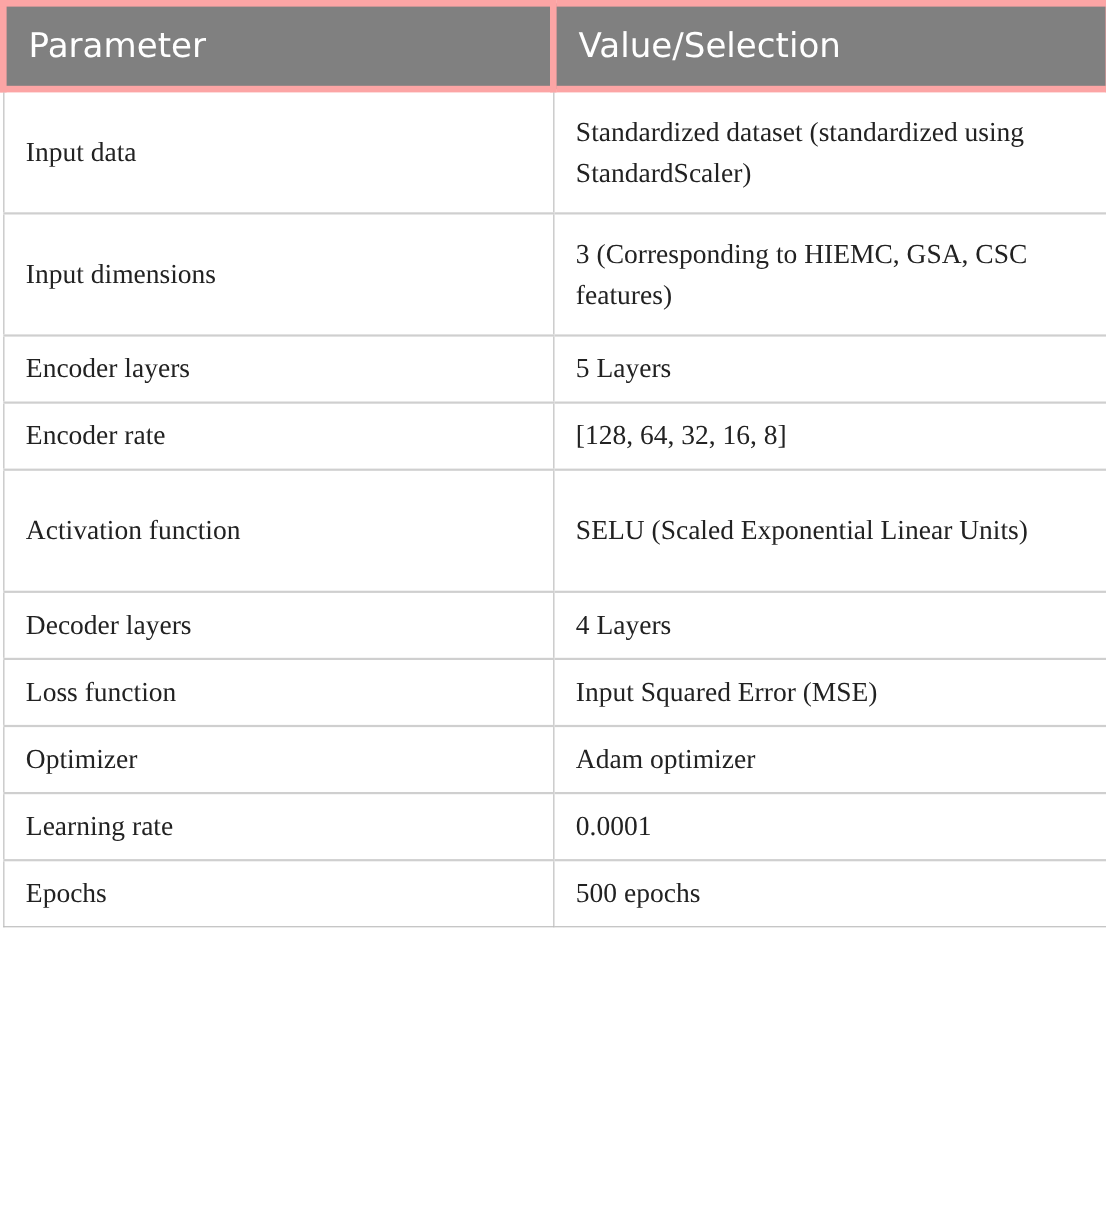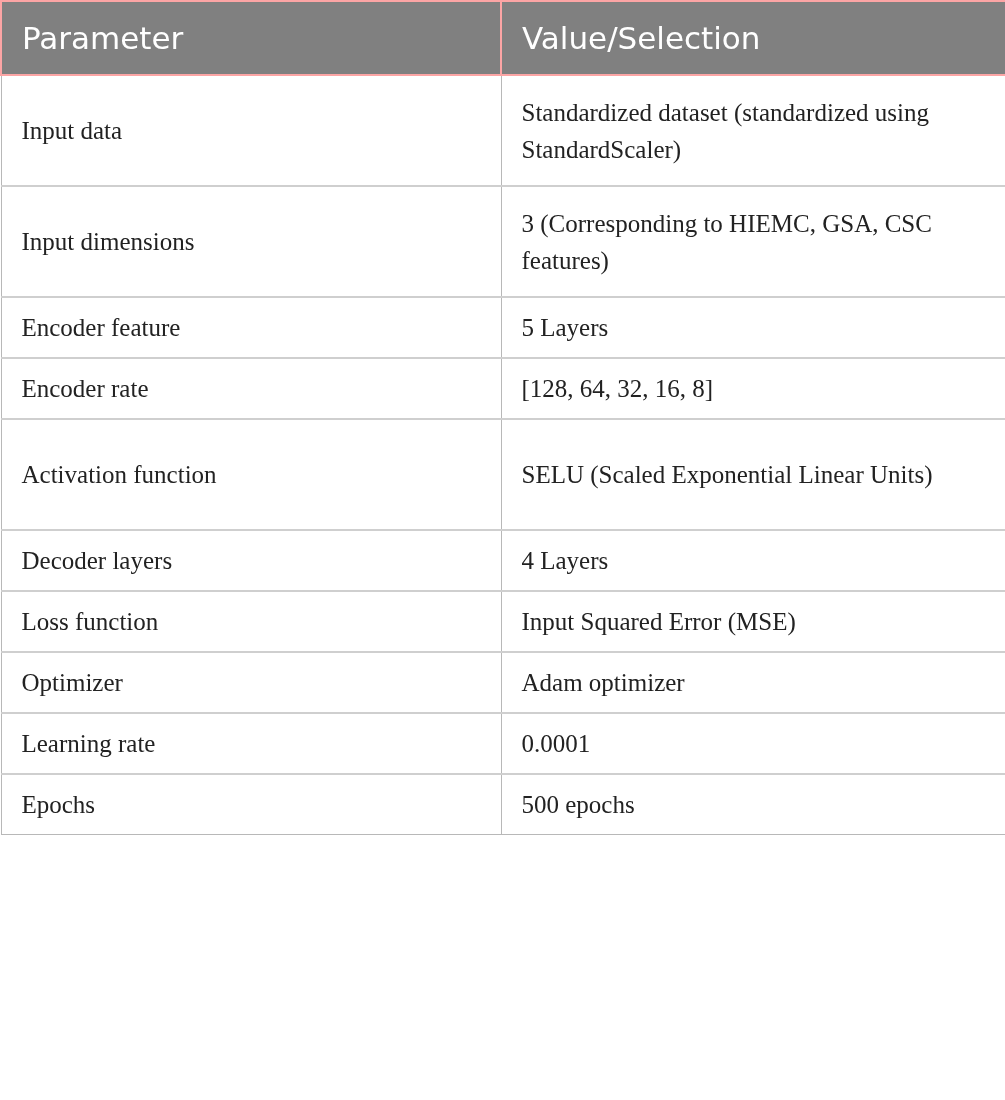--- a/index.html
+++ b/index.html
@@ -10,21 +10,21 @@
     table-layout: fixed;
   }
   col.c1 { width: 500px; }
   col.c2 { width: 505px; }
   thead th {
     background: #808080; color: #ffffff;
     font-family: "DejaVu Sans", sans-serif;
     font-weight: normal; font-size: 31px;
     text-align: left; height: 72px;
     padding: 0 0 0 20px;
-    border: 2px solid #fca5a5;
+    border: 6px solid #fca5a5;
   }
   tbody td {
     font-family: "Liberation Serif", serif;
     font-size: 25px; color: #222222;
     padding: 0 20px;
     border: 1px solid #b8b8b8;
     border-top: 2px solid #cfcfcf;
     vertical-align: middle;
     line-height: 37px;
   }
@@ -49,21 +49,21 @@
   <tbody>
     <tr class="r1">
       <td>Input data</td>
       <td>Standardized dataset (standardized using StandardScaler)</td>
     </tr>
     <tr class="r2">
       <td>Input dimensions</td>
       <td>3 (Corresponding to HIEMC, GSA, CSC features)</td>
     </tr>
     <tr class="r-short">
-      <td>Encoder feature</td>
+      <td>Encoder layers</td>
       <td>5 Layers</td>
     </tr>
     <tr class="r-short">
       <td>Encoder rate</td>
       <td>[128, 64, 32, 16, 8]</td>
     </tr>
     <tr class="r2">
       <td>Activation function</td>
       <td>SELU (Scaled Exponential Linear Units)</td>
     </tr>

